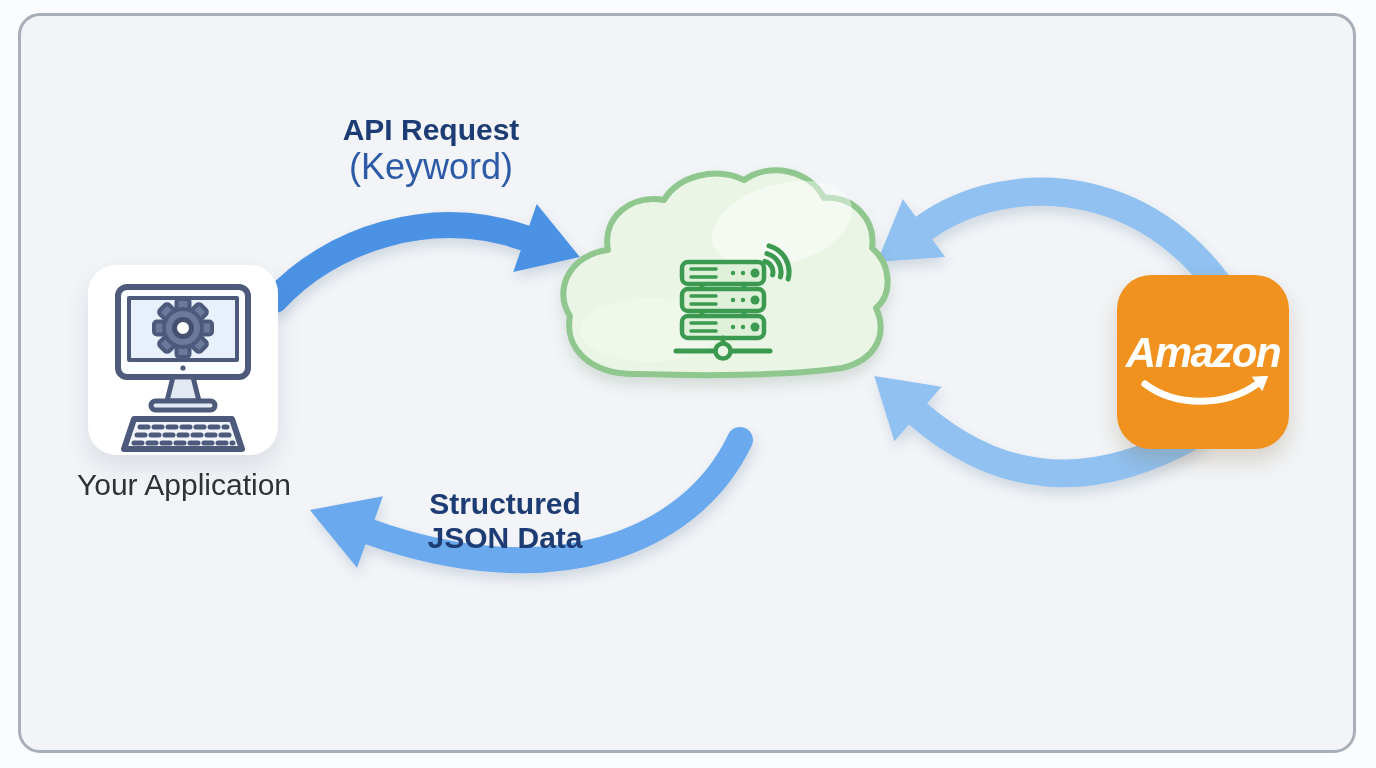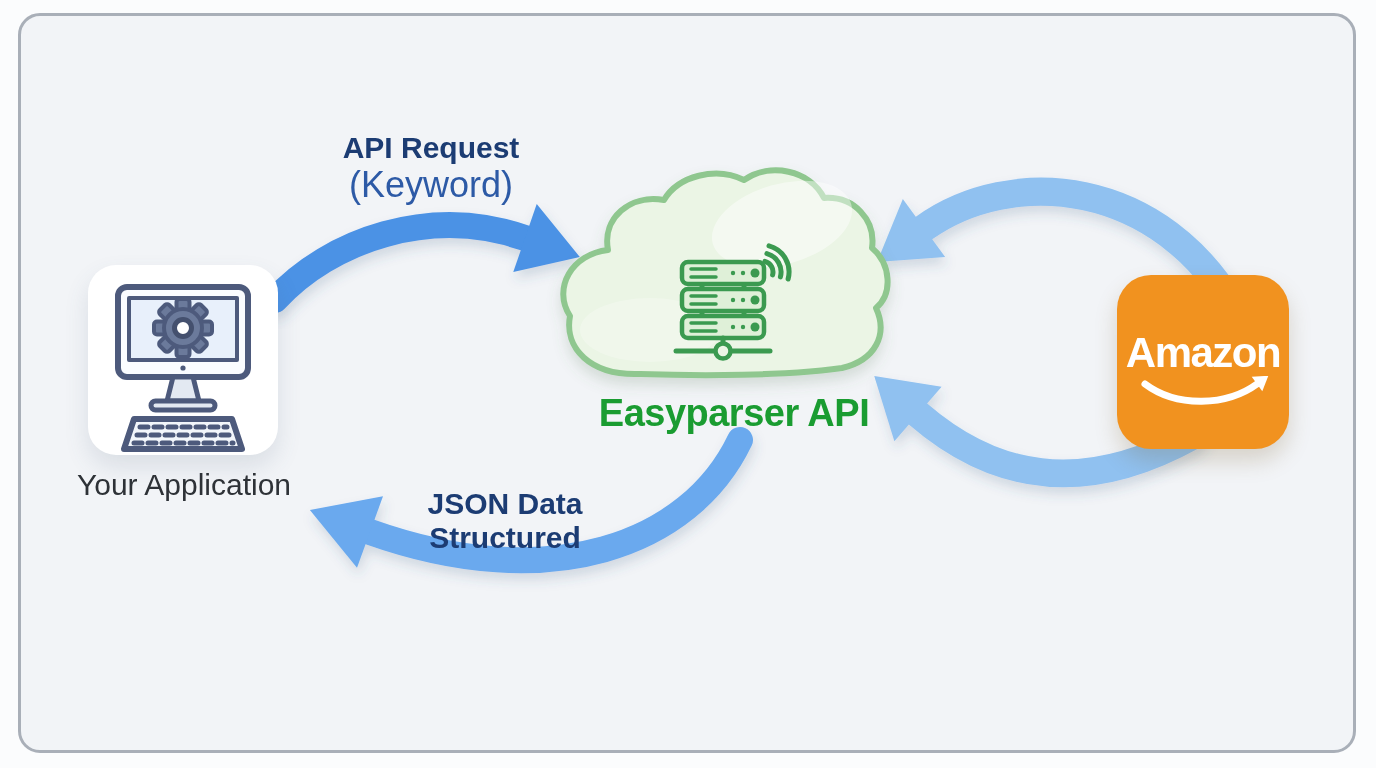--- a/index.html
+++ b/index.html
@@ -23,37 +23,37 @@
     display:flex;align-items:center;justify-content:center;
   }
   .amazon-tile{
     position:absolute;left:1117px;top:275px;width:172px;height:174px;
     background:#f1921f;border-radius:34px;z-index:2;
     box-shadow:0 12px 22px rgba(120,90,40,0.22);
     display:flex;flex-direction:column;align-items:center;justify-content:center;
   }
   .amazon-text{
     color:#ffffff;font-size:42px;font-weight:700;letter-spacing:-1.5px;
-    line-height:1;margin-top:22px;
+    line-height:1;margin-top:22px;font-style:italic;
   }
   .amazon-smile{margin-top:2px;}
 
   
   .label{position:absolute;z-index:3;text-align:center;}
   .caption{font-size:30px;color:#2e3237;font-weight:400;}
   .your-app{left:34px;top:468px;width:300px;}
   .scrapes{left:1052px;top:468px;width:300px;}
   .easyparser{
     left:534px;top:392px;width:400px;
     font-size:38px;font-weight:700;color:#1a9c31;letter-spacing:-0.5px;
   }
   .edge-label{position:absolute;z-index:3;text-align:center;line-height:1.12;}
   .edge-main{font-size:30px;font-weight:700;color:#1c3c73;}
   .edge-sub{font-size:36px;font-weight:500;color:#2d5aa6;}
-  .request{left:281px;top:131px;width:300px;}
+  .request{left:281px;top:113px;width:300px;}
   .response{left:355px;top:487px;width:300px;}
 </style>
 </head>
 <body>
 
 <div class="canvas">
 
   <div class="frame"></div>
 
   <svg class="layer" width="1376" height="768" viewBox="0 0 1376 768">
@@ -174,25 +174,24 @@
   <div class="label caption your-app">Your Application</div>
 
   <div class="amazon-tile">
     <div class="amazon-text">Amazon</div>
     <svg class="amazon-smile" width="140" height="38" viewBox="0 0 140 38">
       <path d="M 12 8 C 44 32 94 30 124 8" fill="none" stroke="#ffffff" stroke-width="7" stroke-linecap="round"></path>
       <polygon points="0,-9 14,0 0,9" fill="#ffffff" transform="translate(124,8) rotate(-36)"></polygon>
     </svg>
   </div>
 
-  <div class="label easyparser">Easyparser API</div>
 
   <div class="edge-label request">
     <div class="edge-main">API Request</div>
     <div class="edge-sub">(Keyword)</div>
   </div>
 
   <div class="edge-label response">
+    <div class="edge-main">Structured</div>
     <div class="edge-main">JSON Data</div>
-    <div class="edge-main">Structured</div>
   </div>
 
 </div>
 
 </body></html>

